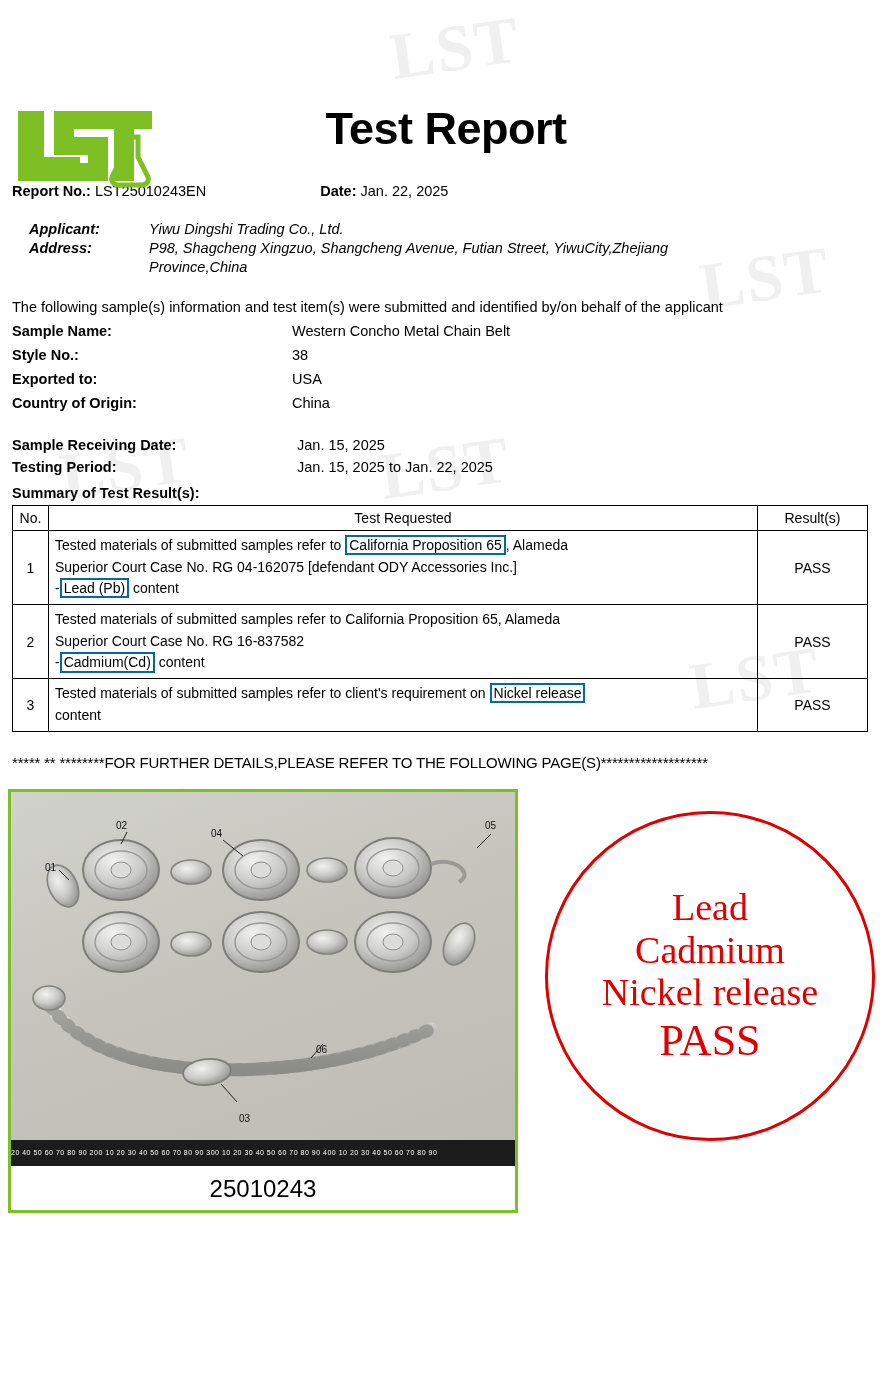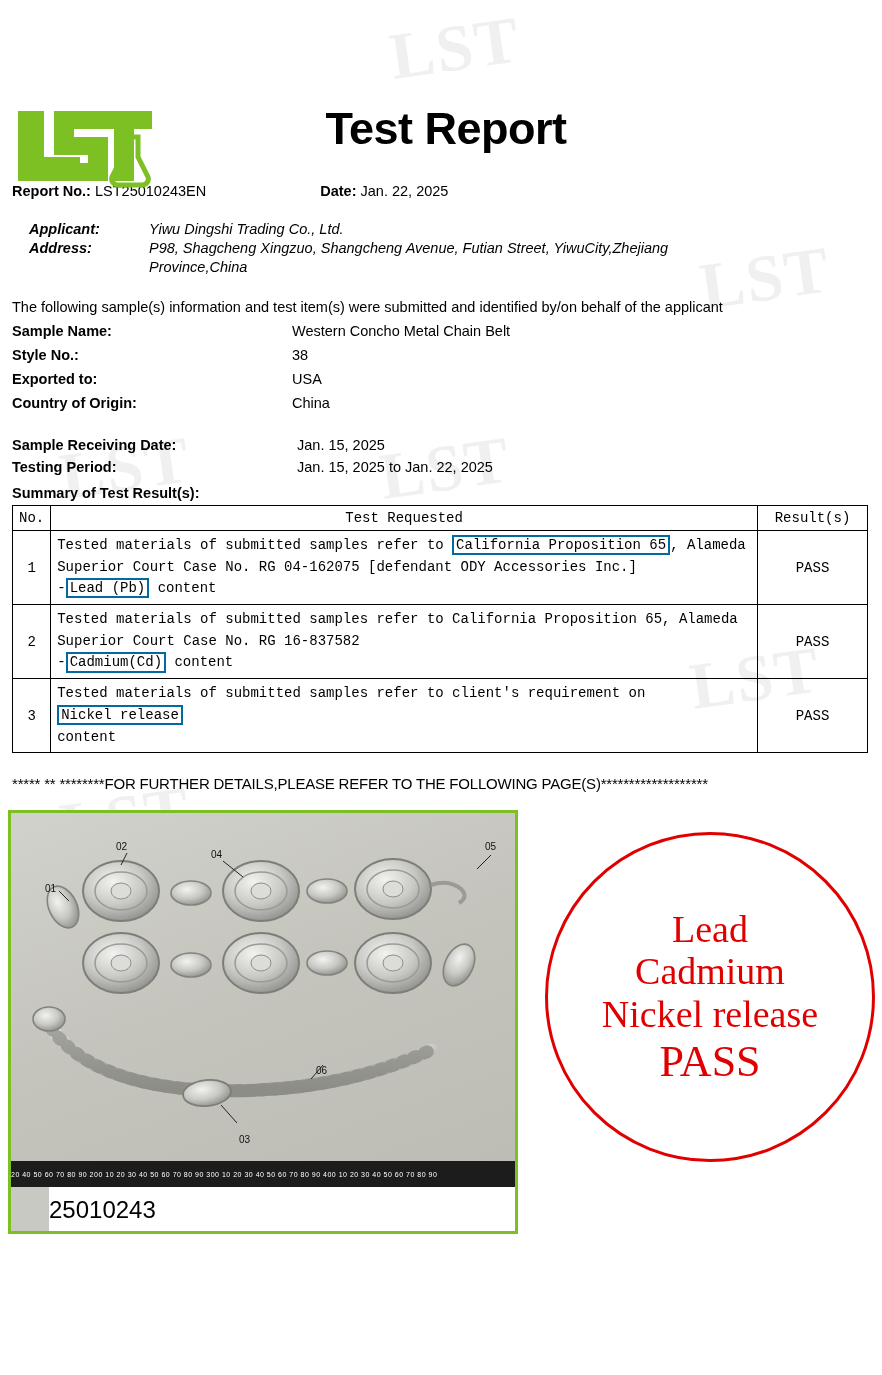--- a/index.html
+++ b/index.html
@@ -100,21 +100,20 @@
   table.results {
     width: 856px;
     margin-left: 12px;
     border-collapse: collapse;
     font-size: 14px;
   }
   table.results th, table.results td {
     border: 1px solid #000;
     padding: 4px 6px;
     vertical-align: middle;
-    font-family: Liberation Mono, monospace;
   }
   table.results th { font-weight: normal; text-align: center; }
   .col-no    { width: 36px; text-align: center; }
   .col-req   { }
   .col-res   { width: 110px; text-align: center; }
   td.col-req { line-height: 1.55; padding: 5px 8px; }
 
   .hl {
     border: 2px solid #0369a1;
     padding: 0 2px;
@@ -164,25 +163,24 @@
     align-items: center;
     overflow: hidden;
     white-space: nowrap;
   }
   .caption {
     position: absolute;
     left: 0; right: 0;
     top: 374px;
     height: 46px;
     background: #fff;
-    text-align: left;
+    text-align: center;
     font-size: 24px;
     line-height: 46px;
     font-family: "Liberation Sans", sans-serif;
-    margin-left: 38px;
   }
 
   .stamp {
     position: absolute;
     left: 545px;
     top: 22px;
     width: 330px;
     height: 330px;
     border: 3px solid #e00000;
     border-radius: 50%;

